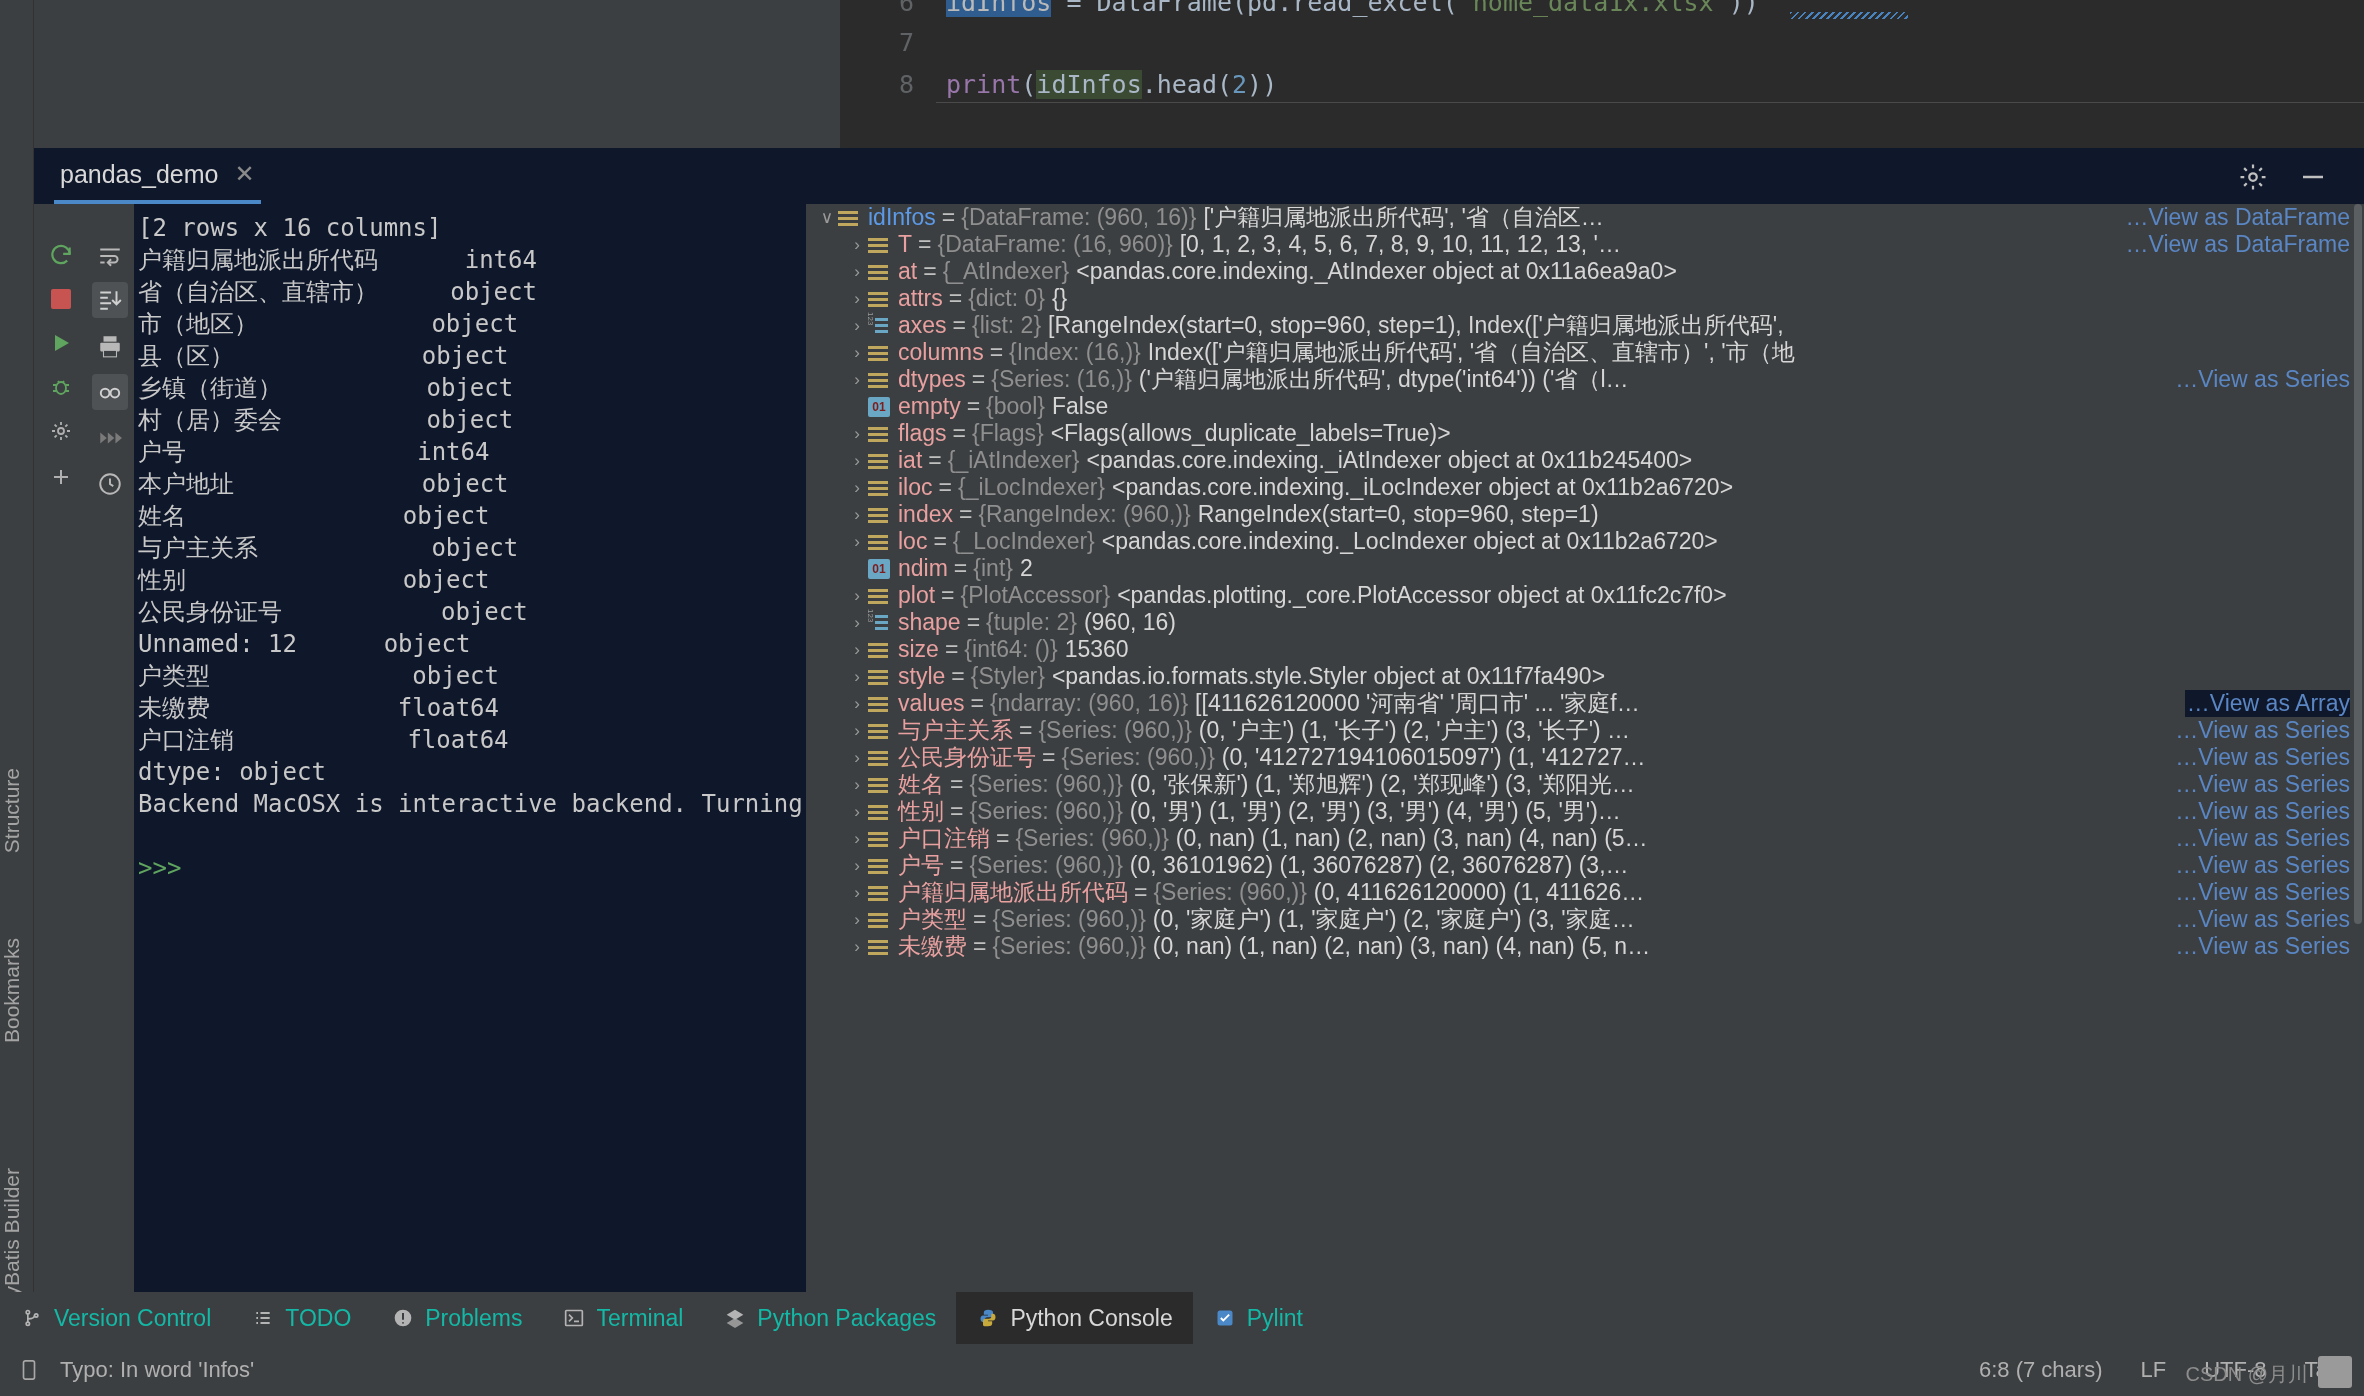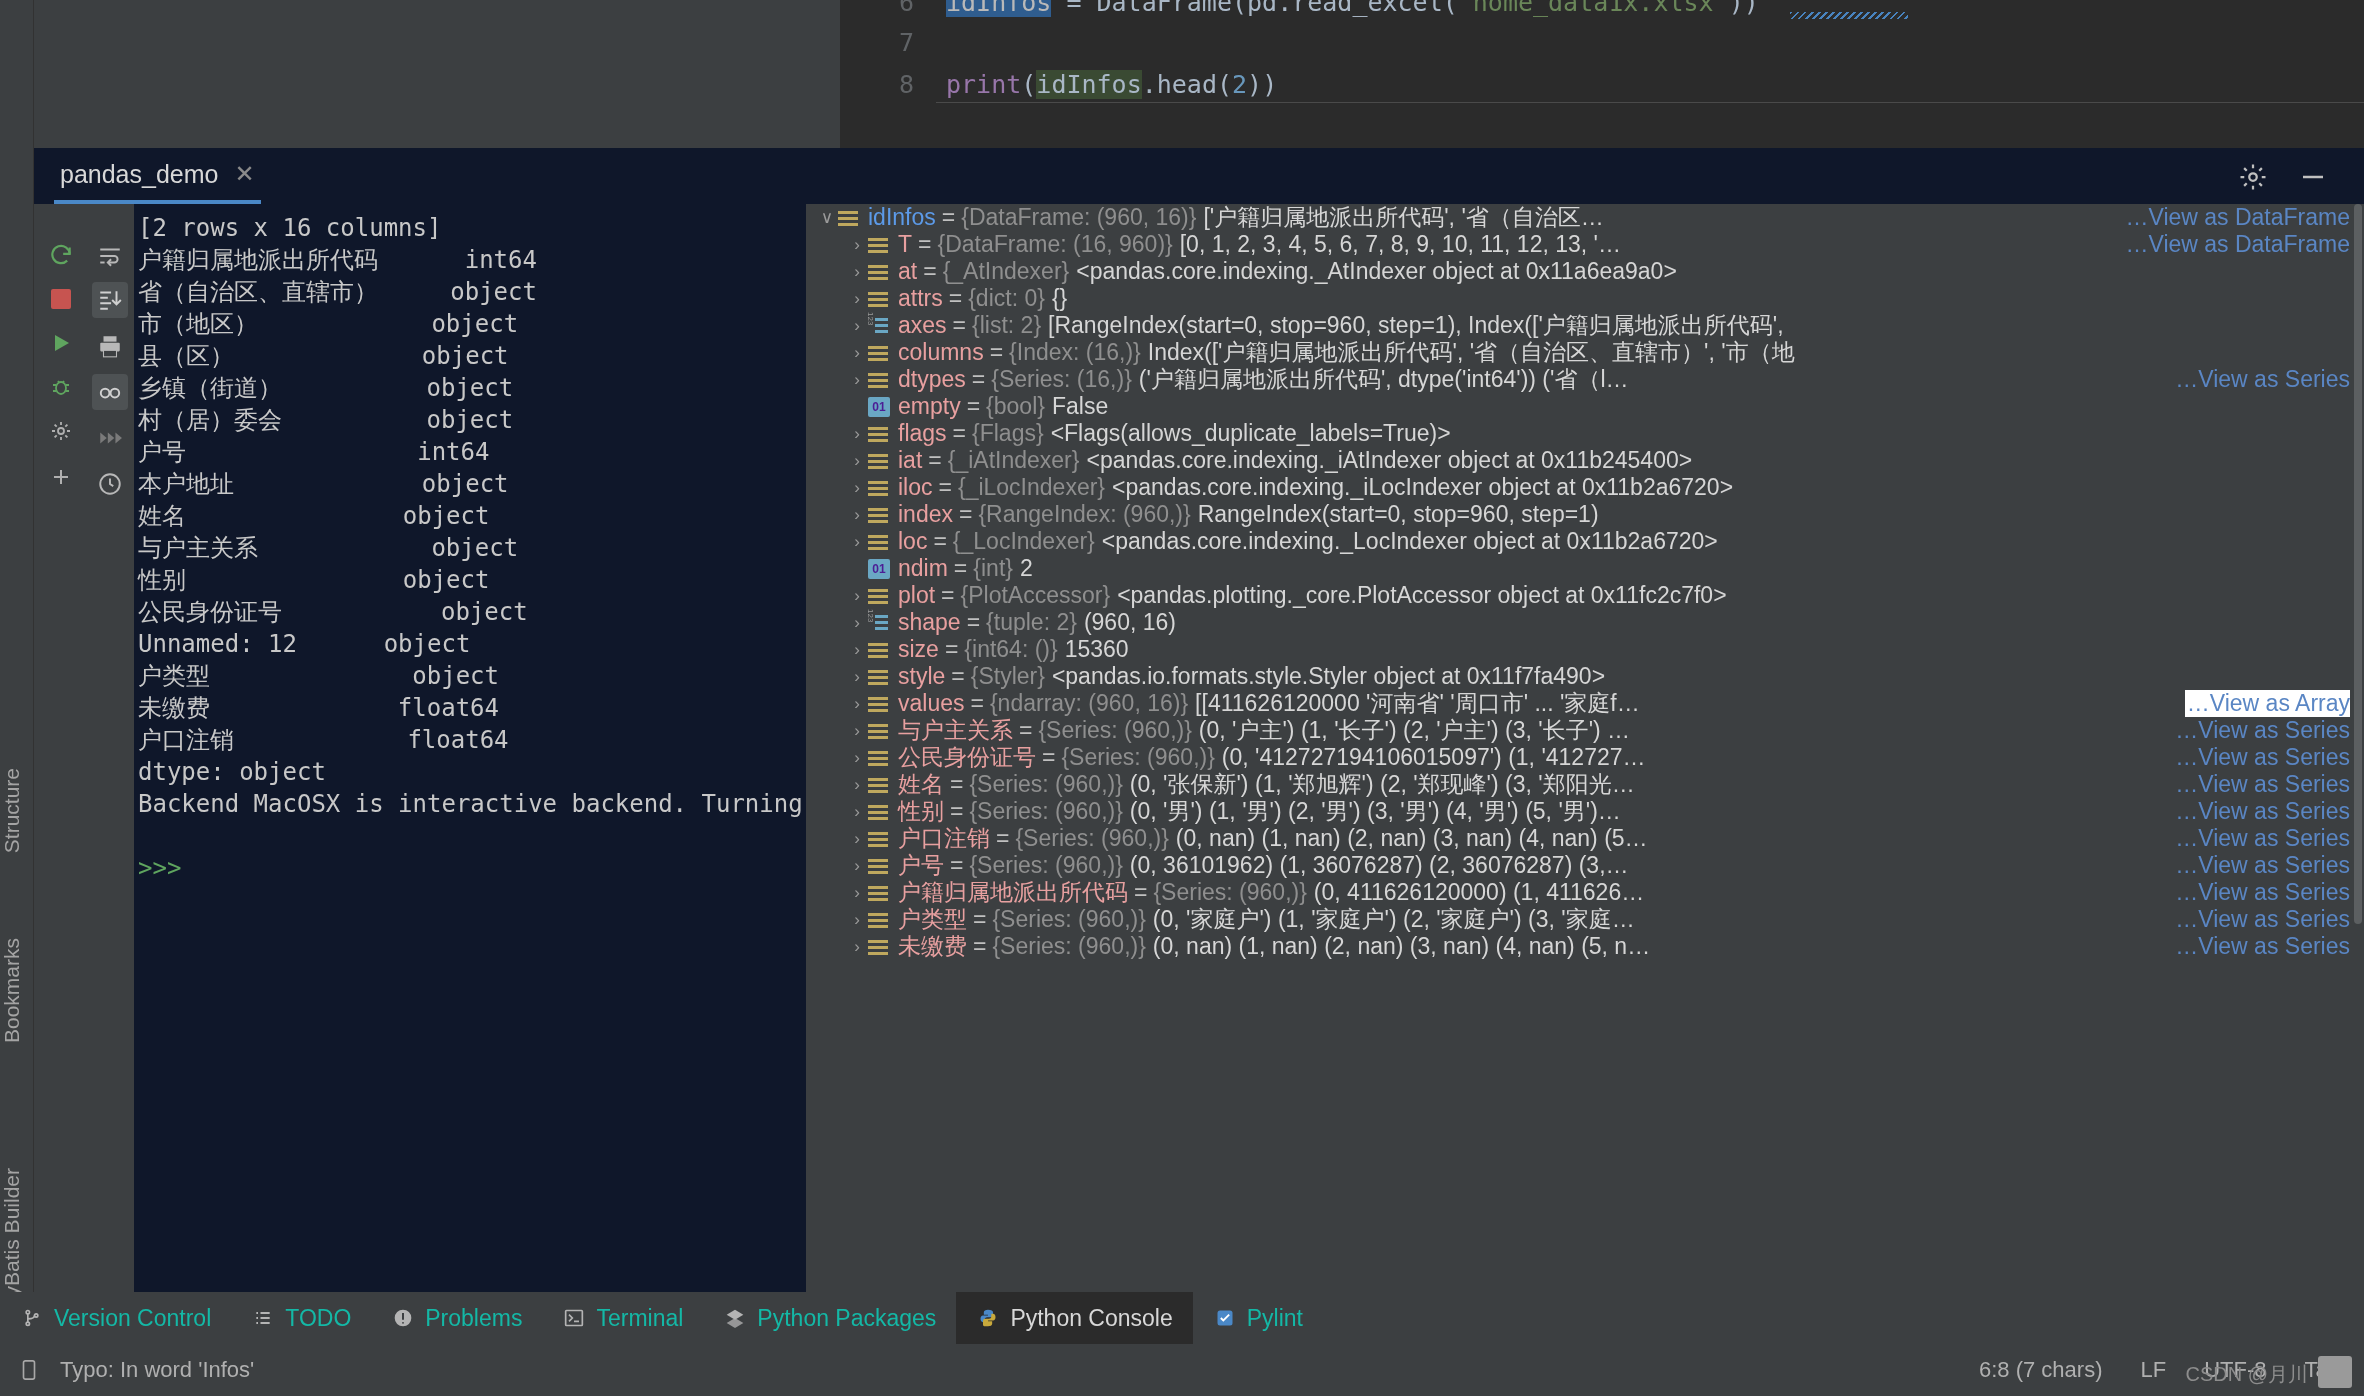--- a/index.html
+++ b/index.html
@@ -153,21 +153,21 @@
   .vicon.seq::before{
     content:""; position:absolute; left:7px; top:2px; width:13px; height:3px;
     background:#6aa7c4; box-shadow:0 6px 0 #6aa7c4, 0 12px 0 #6aa7c4;
   }
   .vicon.seq::after{
     content:"123"; position:absolute; left:-2px; top:-4px;
     font-size:8px; line-height:8px; color:#9a9a9a;
     writing-mode:vertical-rl; letter-spacing:0px;
   }
   .vicon.bool{
-    background:#6aa7c4; border-radius:2px; color:#4c1d95;
+    background:#6aa7c4; border-radius:2px; color:#7f1d1d;
     font-size:12px; font-weight:bold; text-align:center; line-height:20px;
     font-family:"Liberation Sans",sans-serif;
   }
   .vname{ color:#e8a0a0; margin-right:3px; }
   .vname.root{ color:#5c9ae8; }
   .veq{ color:#c0c0c0; margin:0 6px 0 3px; }
   .vtype{ color:#8f8f8f; }
   .vval{ color:#d6d6d6; margin-left:7px; }
   .vlink{ color:#5a86c4; }
 
@@ -529,21 +529,21 @@
           <span class="vtype">{Styler}</span>
           <span class="vval">&lt;pandas.io.formats.style.Styler object at 0x11f7fa490&gt;</span>
         </div>
         <div class="vrow lvl1">
           <span class="twisty">›</span>
           <span class="vicon list"></span>
           <span class="vname">values</span>
           <span class="veq">=</span>
           <span class="vtype">{ndarray: (960, 16)}</span>
           <span class="vval">[[411626120000 '河南省' '周口市' ... '家庭f…</span>
-          <span class="vlink" style="position: absolute; right: 14px; top: 0px; background: #ffffff; padding-left: 2px;">…View as Array</span>
+          <span class="vlink" style="position: absolute; right: 14px; top: 0px; background: #0f172a; padding-left: 2px;">…View as Array</span>
         </div>
         <div class="vrow lvl1">
           <span class="twisty">›</span>
           <span class="vicon list"></span>
           <span class="vname">与户主关系</span>
           <span class="veq">=</span>
           <span class="vtype">{Series: (960,)}</span>
           <span class="vval">(0, '户主') (1, '长子') (2, '户主') (3, '长子') …</span>
           <span class="vlink" style="position: absolute; right: 14px; top: 0px; background: rgb(60, 63, 65); padding-left: 2px;">…View as Series</span>
         </div>

